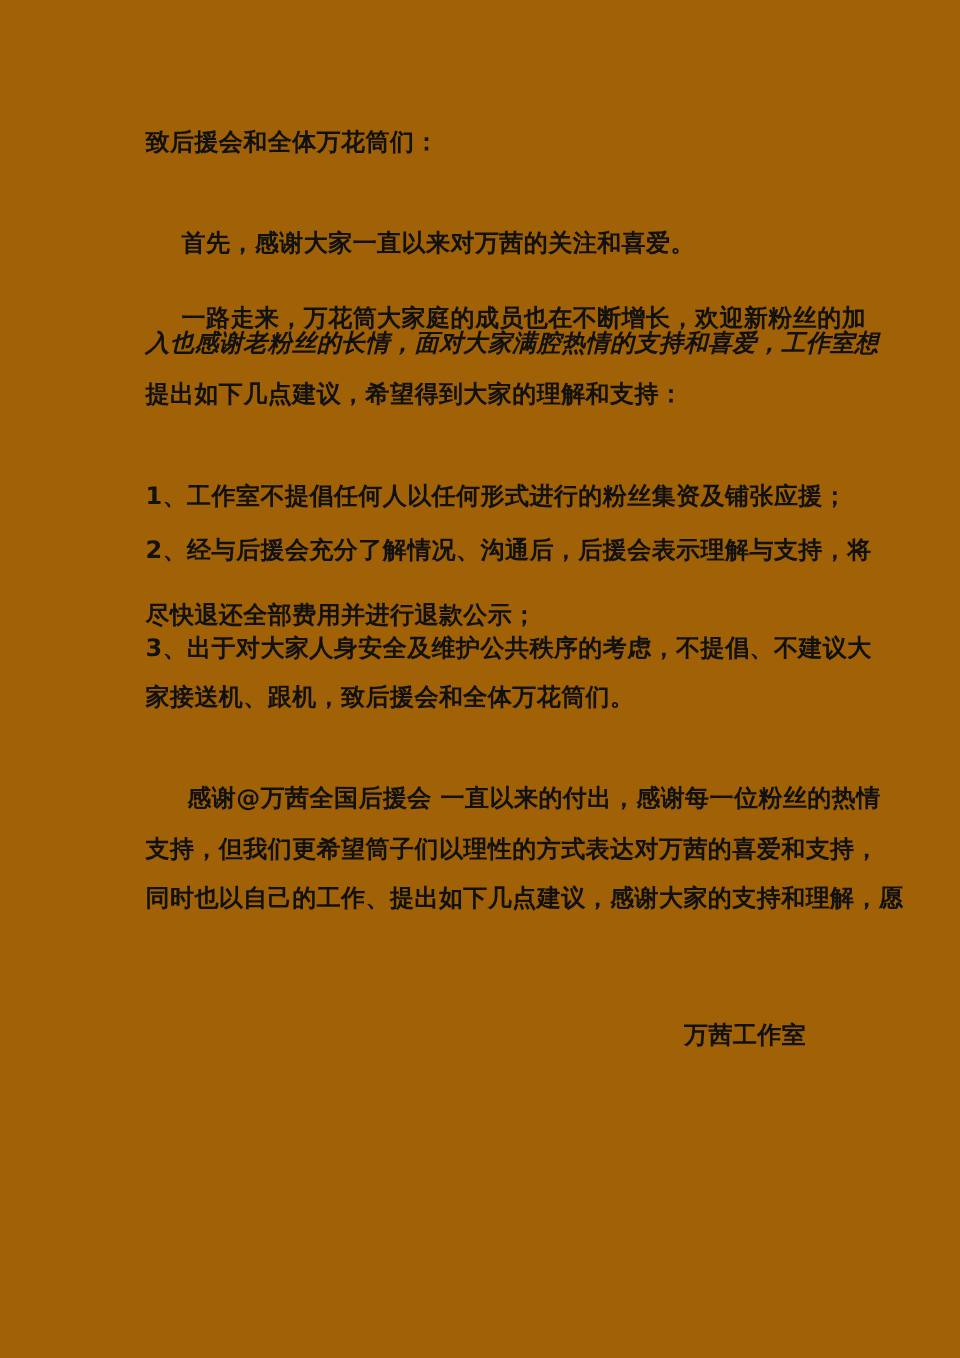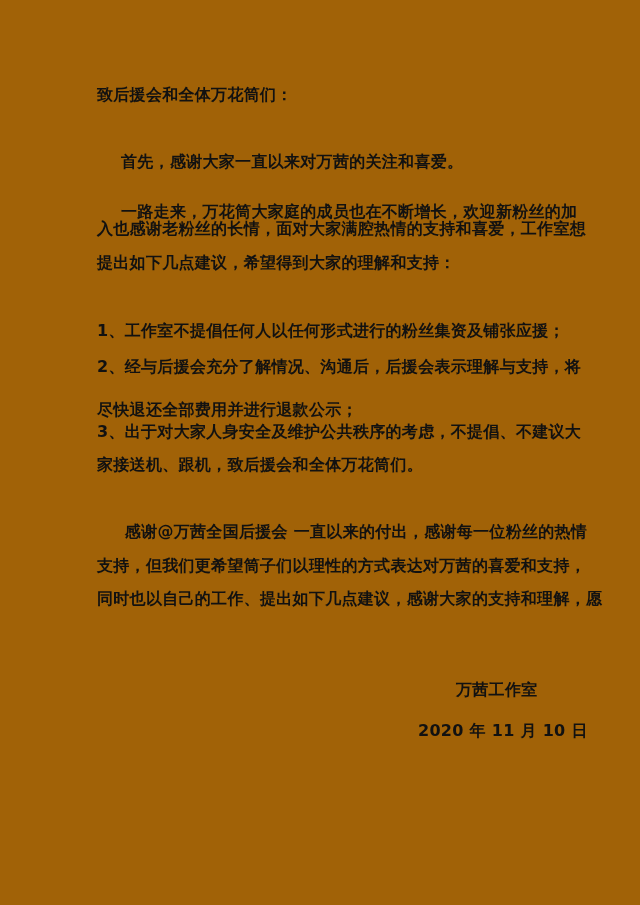--- a/index.html
+++ b/index.html
@@ -40,32 +40,31 @@
 </head>
 <body>
 
 <div class="page">
 
   <div class="line" style="top:85px;">致后援会和全体万花筒们：</div>
 
   <div class="line indent" style="top:152px;">首先，感谢大家一直以来对万茜的关注和喜爱。</div>
 
   <div class="line indent" style="top:170px;margin-top:32px;">一路走来，万花筒大家庭的成员也在不断增长，欢迎新粉丝的加</div>
-  <div class="line" style="top:219px;">入也感谢老粉丝的长情，面对大家满腔热情的支持和喜爱，工作室想</div>
+  <div class="line" style="top:219px;font-style:italic;">入也感谢老粉丝的长情，面对大家满腔热情的支持和喜爱，工作室想</div>
   <div class="line" style="top:253px;">提出如下几点建议，希望得到大家的理解和支持：</div>
 
   <div class="line" style="top:321px;">1、工作室不提倡任何人以任何形式进行的粉丝集资及铺张应援；</div>
 
   <div class="line" style="top:357px;">2、经与后援会充分了解情况、沟通后，后援会表示理解与支持，将</div>
   <div class="line" style="top:388px;margin-top:12px;">尽快退还全部费用并进行退款公示；</div>
 
   <div class="line" style="top:422px;">3、出于对大家人身安全及维护公共秩序的考虑，不提倡、不建议大</div>
   <div class="line" style="top:455px;">家接送机、跟机，致后援会和全体万花筒们。</div>
 
   <div class="line indent" style="top:522px;text-align:center;">感谢@万茜全国后援会  一直以来的付出，感谢每一位粉丝的热情</div>
   <div class="line" style="top:556px;">支持，但我们更希望筒子们以理性的方式表达对万茜的喜爱和支持，</div>
   <div class="line" style="top:589px;">同时也以自己的工作、提出如下几点建议，感谢大家的支持和理解，愿</div>
 
   <div class="line" style="top:680px; left:456px; width:auto;">万茜工作室</div>
 
-  <div class="line" style="top:721px; left:418px; width:auto;">2020 年 11 月 10 日</div>
 
 </div>
 
 </body></html>

